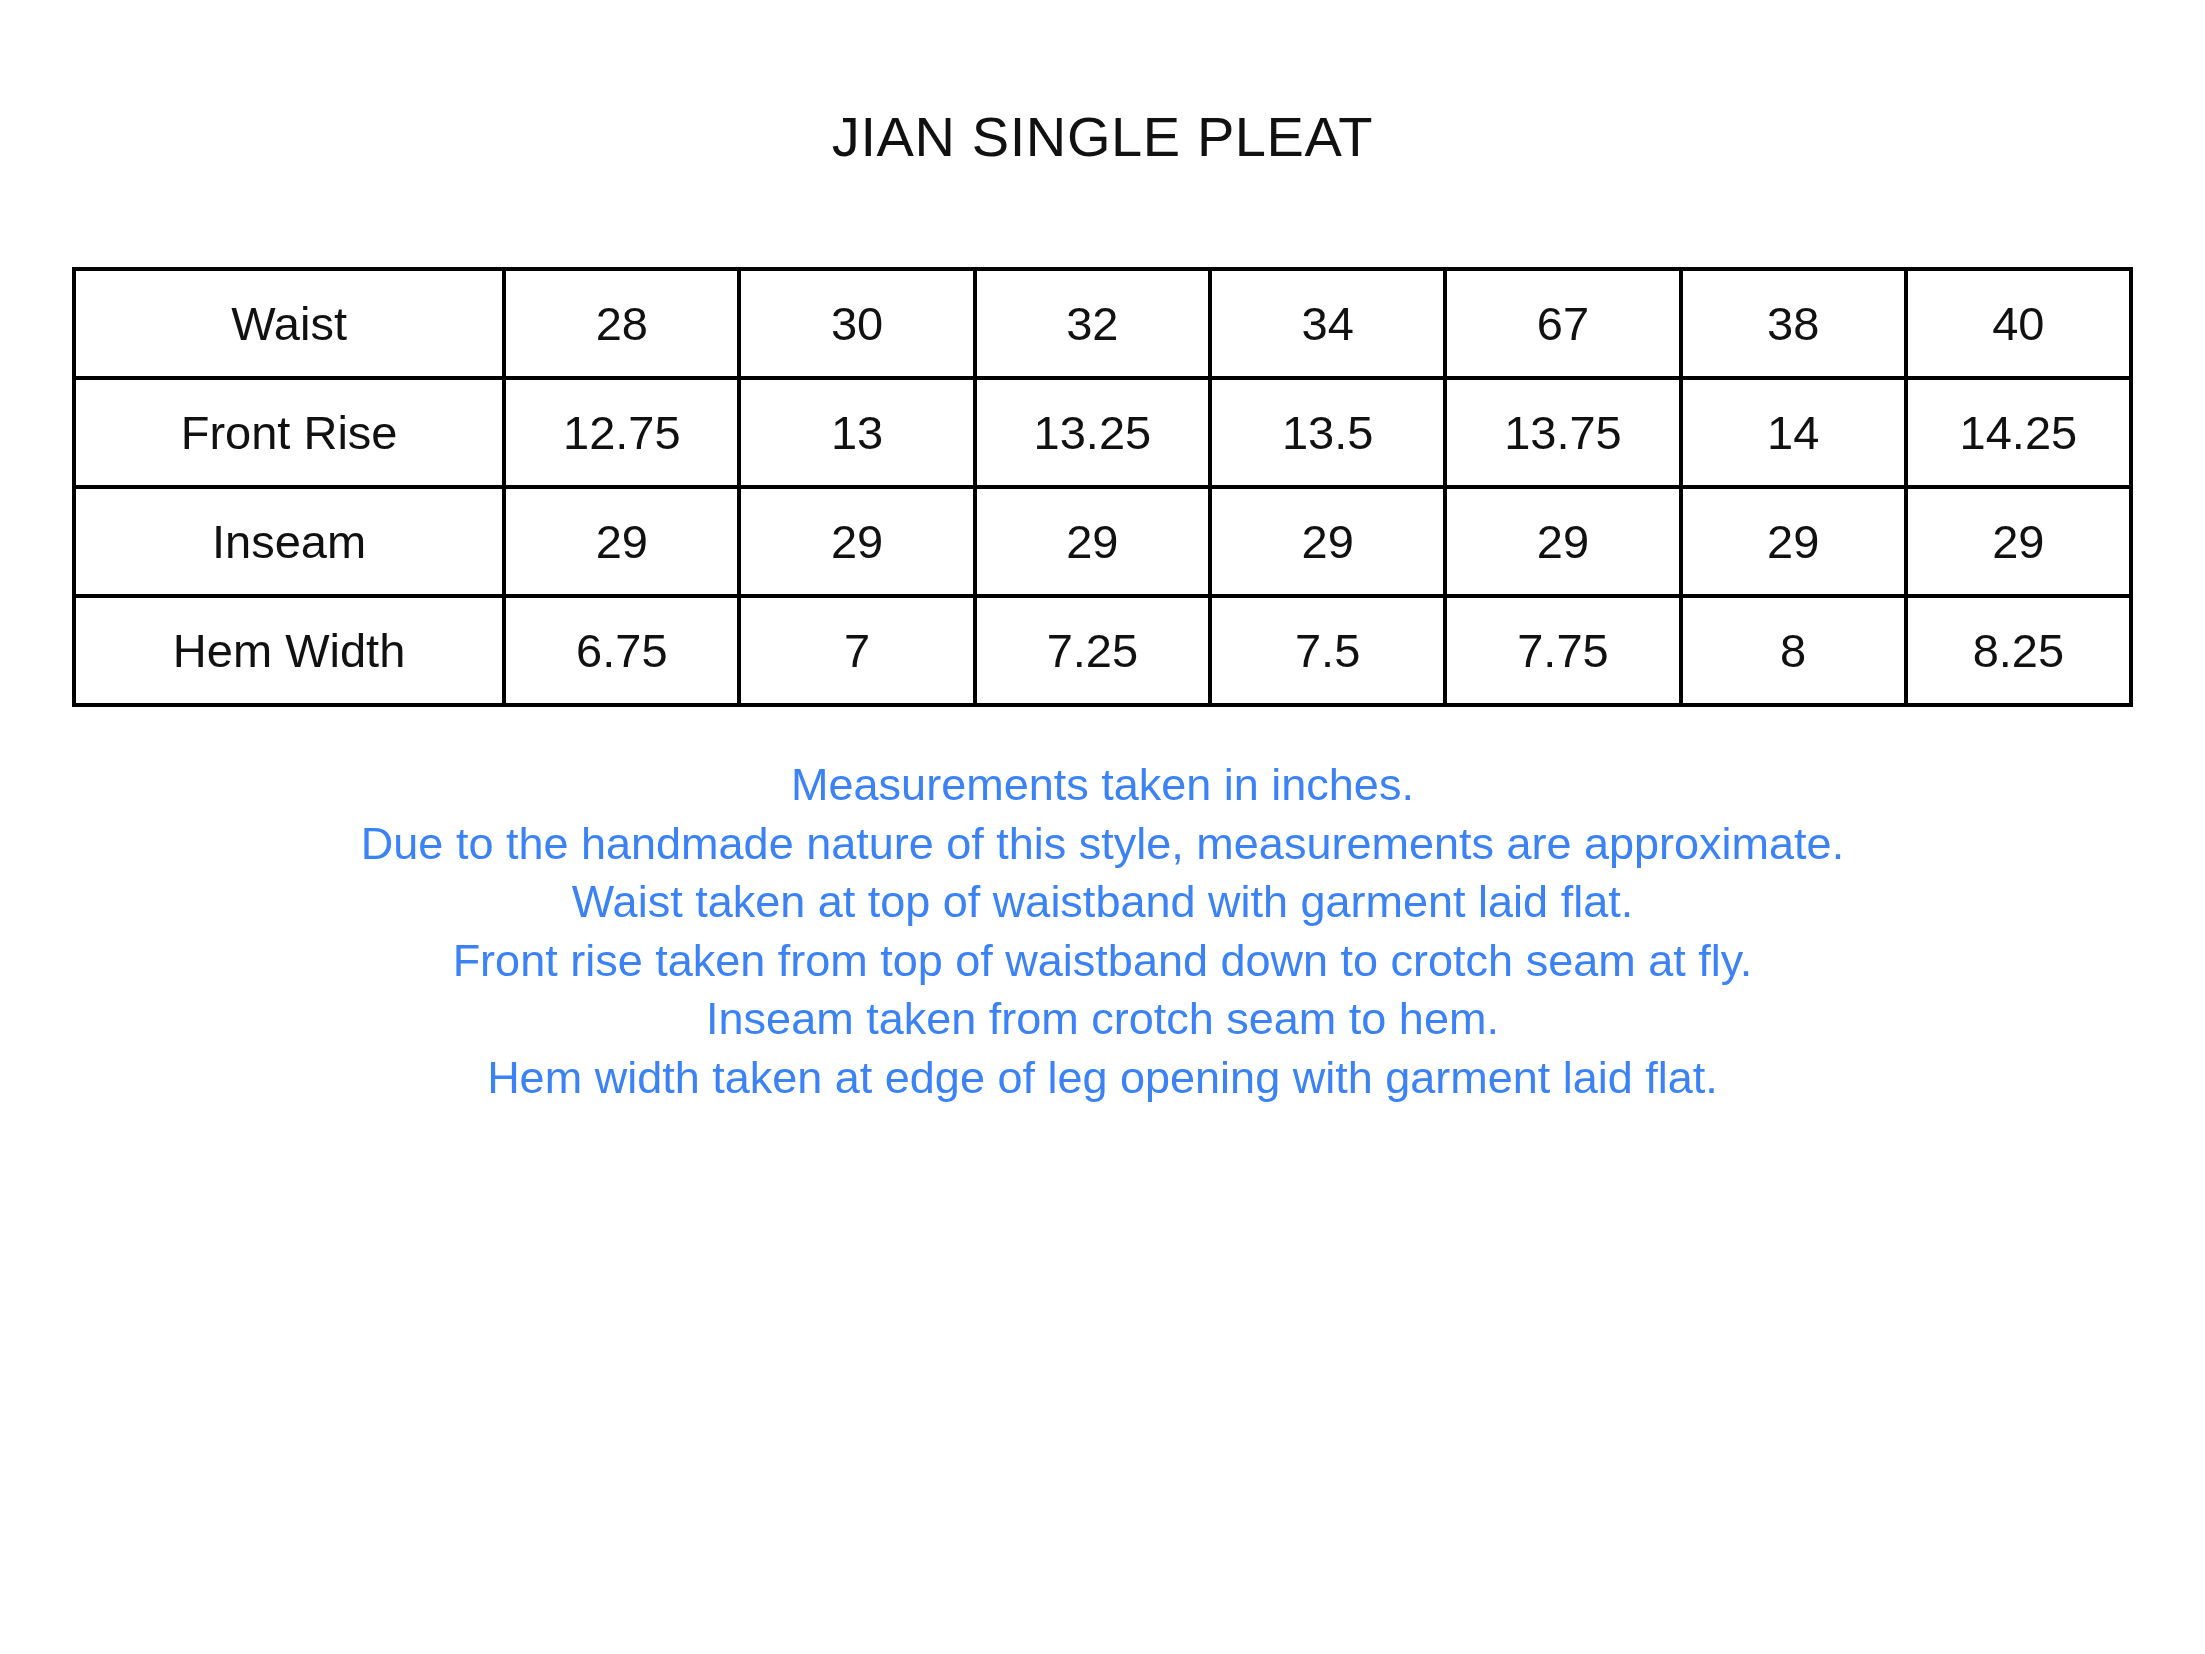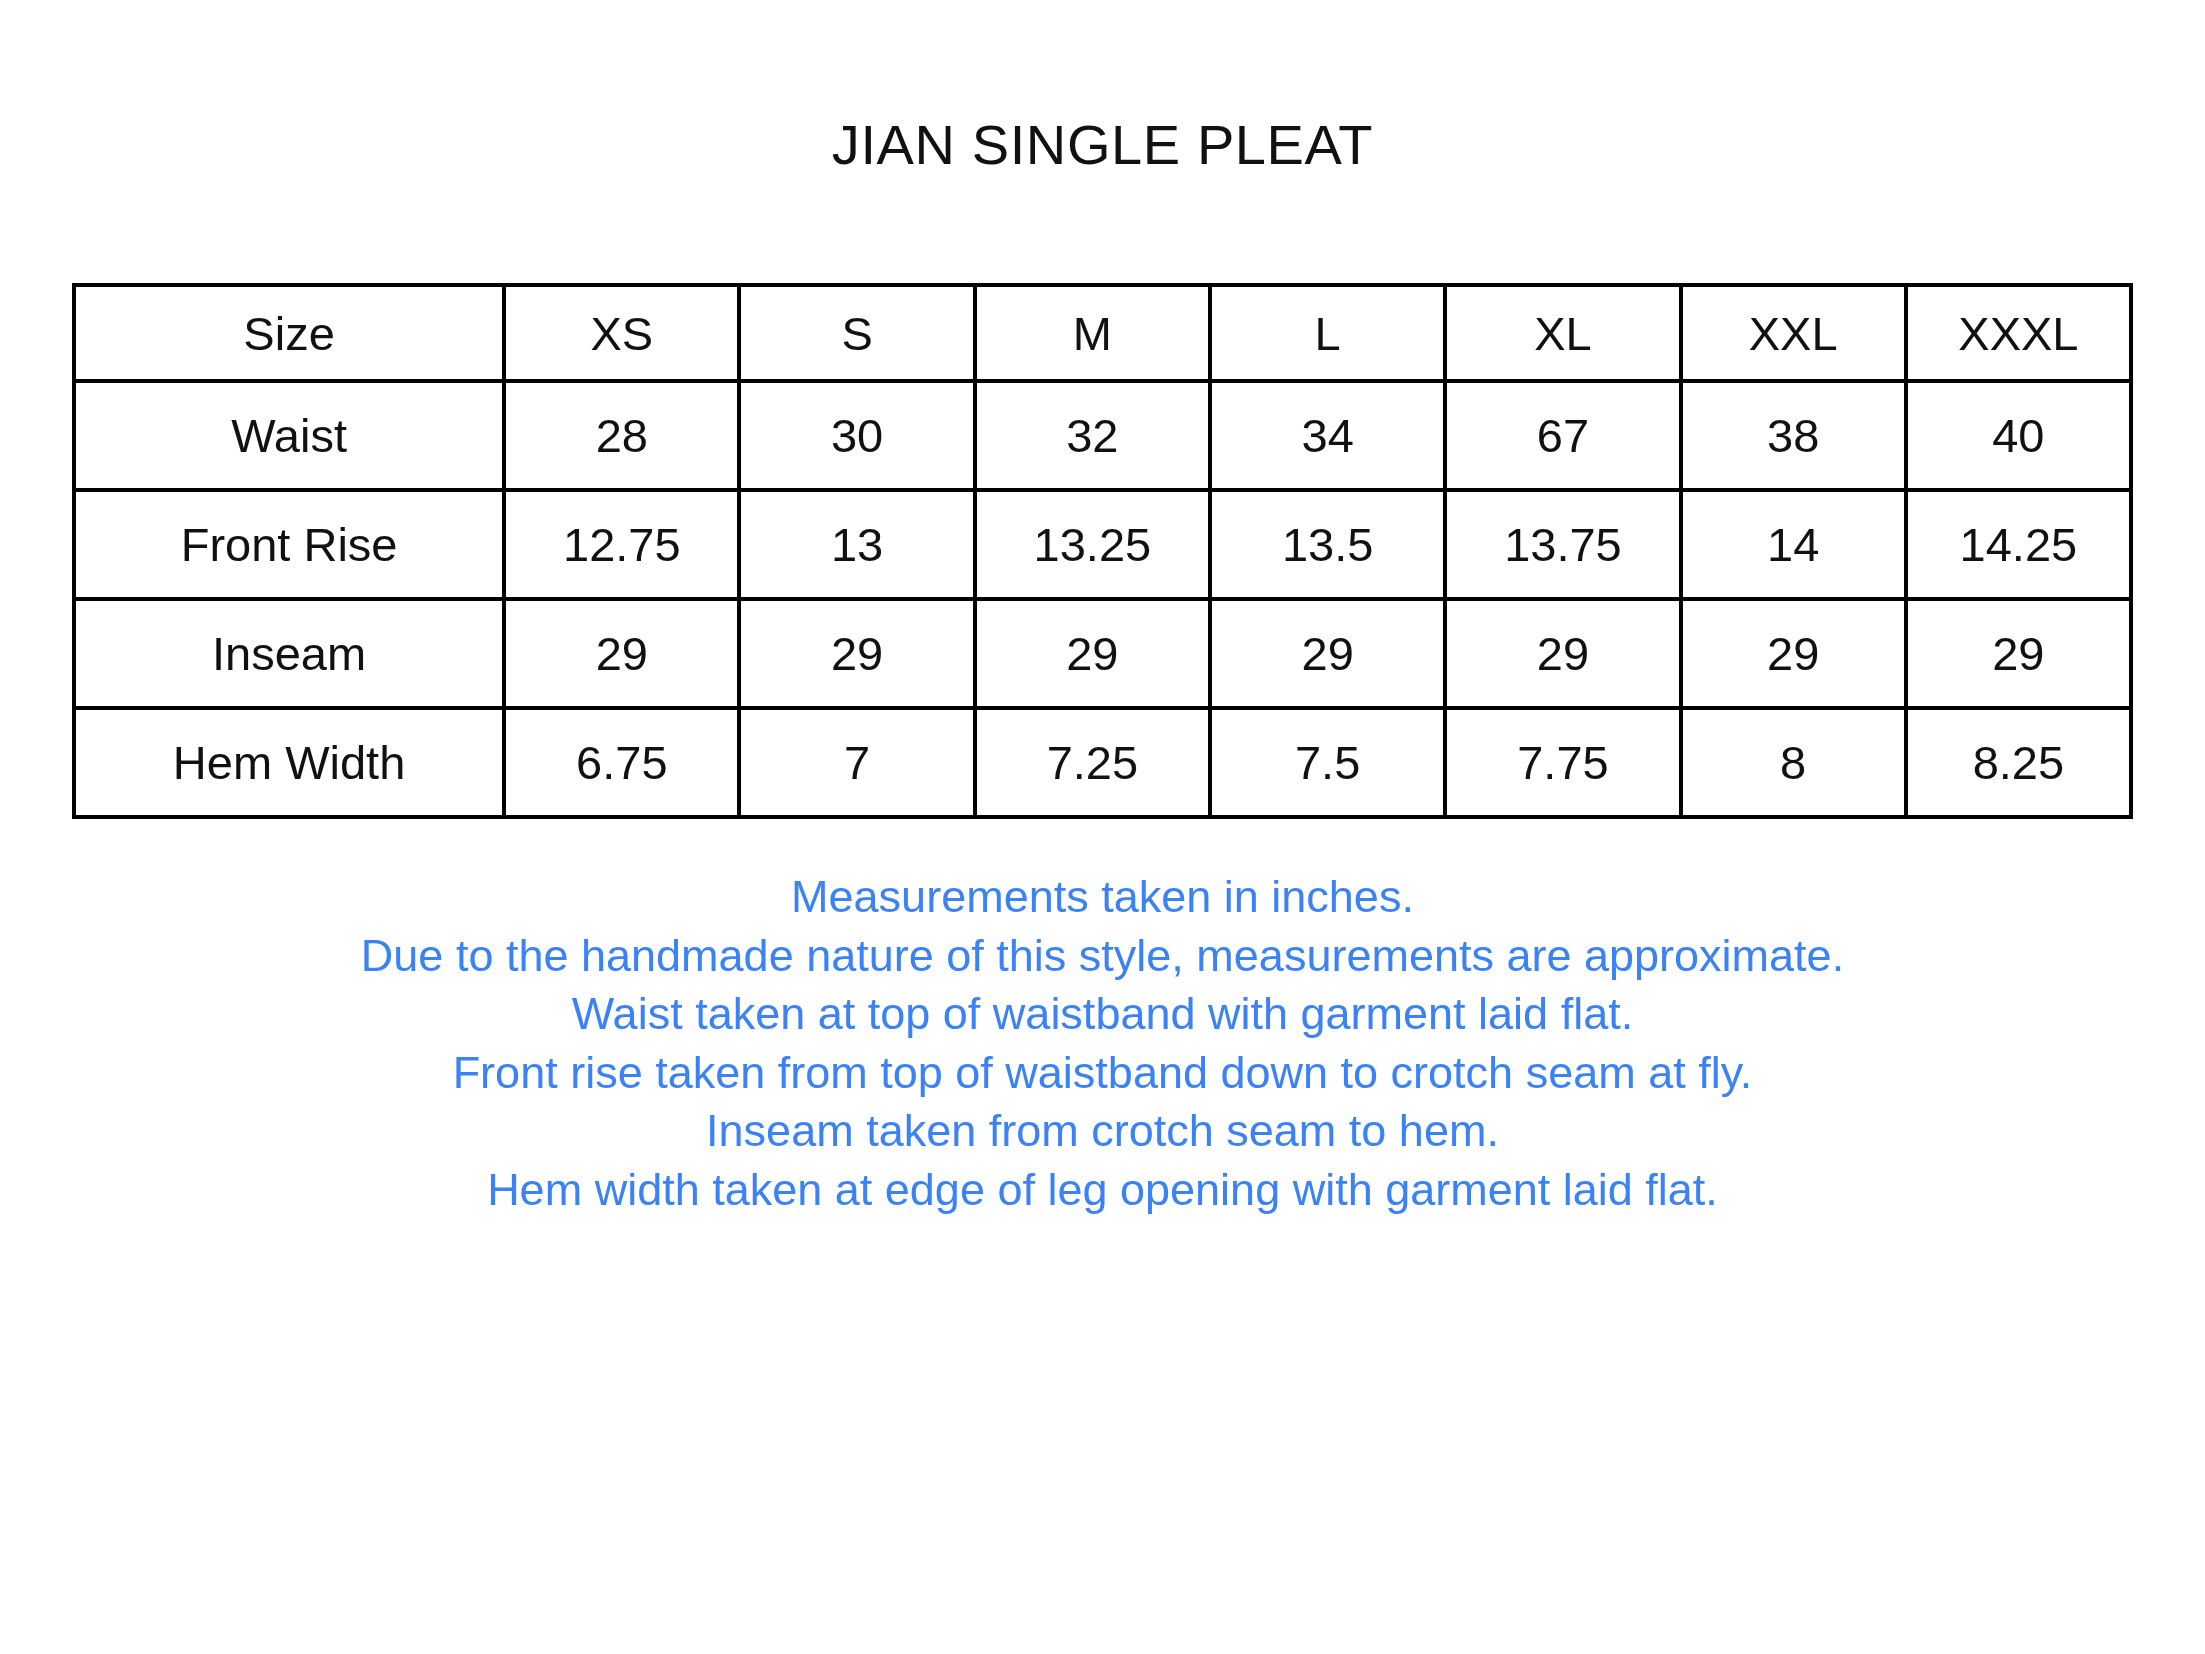--- a/index.html
+++ b/index.html
@@ -19,21 +19,21 @@
     width: 2205px;
     height: 1654px;
     box-sizing: border-box;
   }
   .title {
     text-align: center;
     font-size: 56px;
     font-weight: 400;
     color: #111111;
     letter-spacing: 0.6px;
-    margin: 8px;
+    margin: 0;
     padding-top: 109px;
     line-height: 1;
   }
   .table-wrap {
     margin: 0 auto;
     padding-top: 102px;
     width: 2061px;
   }
   table.size-chart {
     border-collapse: collapse;
@@ -80,30 +80,20 @@
 </head>
 <body>
 
 <div class="page">
 
   <h1 class="title">JIAN SINGLE PLEAT</h1>
 
   <div class="table-wrap">
     <table class="size-chart">
       <tbody>
-        <tr class="header-row">
-          <td class="label-col">Size</td>
-          <td class="c1">XS</td>
-          <td class="c2">S</td>
-          <td class="c3">M</td>
-          <td class="c4">L</td>
-          <td class="c5">XL</td>
-          <td class="c6">XXL</td>
-          <td class="c7">XXXL</td>
-        </tr>
 
         <tr>
           <td class="label-col">Waist</td>
           <td class="c1">28</td>
           <td class="c2">30</td>
           <td class="c3">32</td>
           <td class="c4">34</td>
           <td class="c5">67</td>
           <td class="c6">38</td>
           <td class="c7">40</td>

